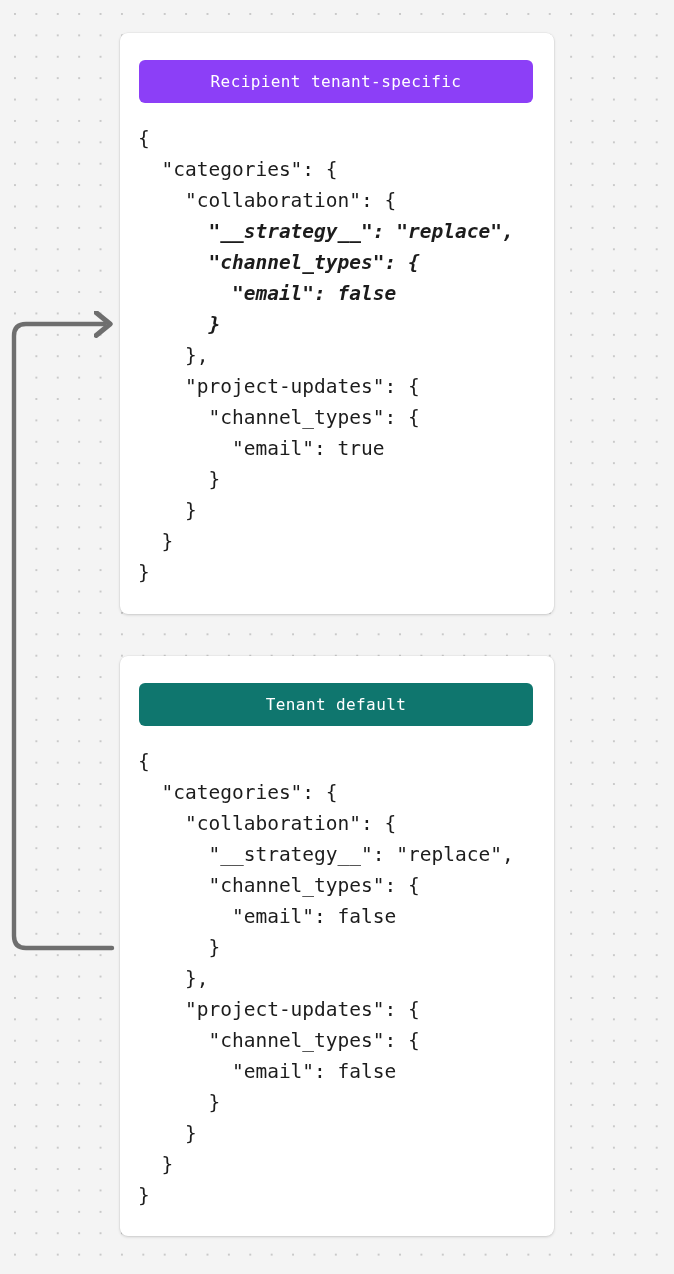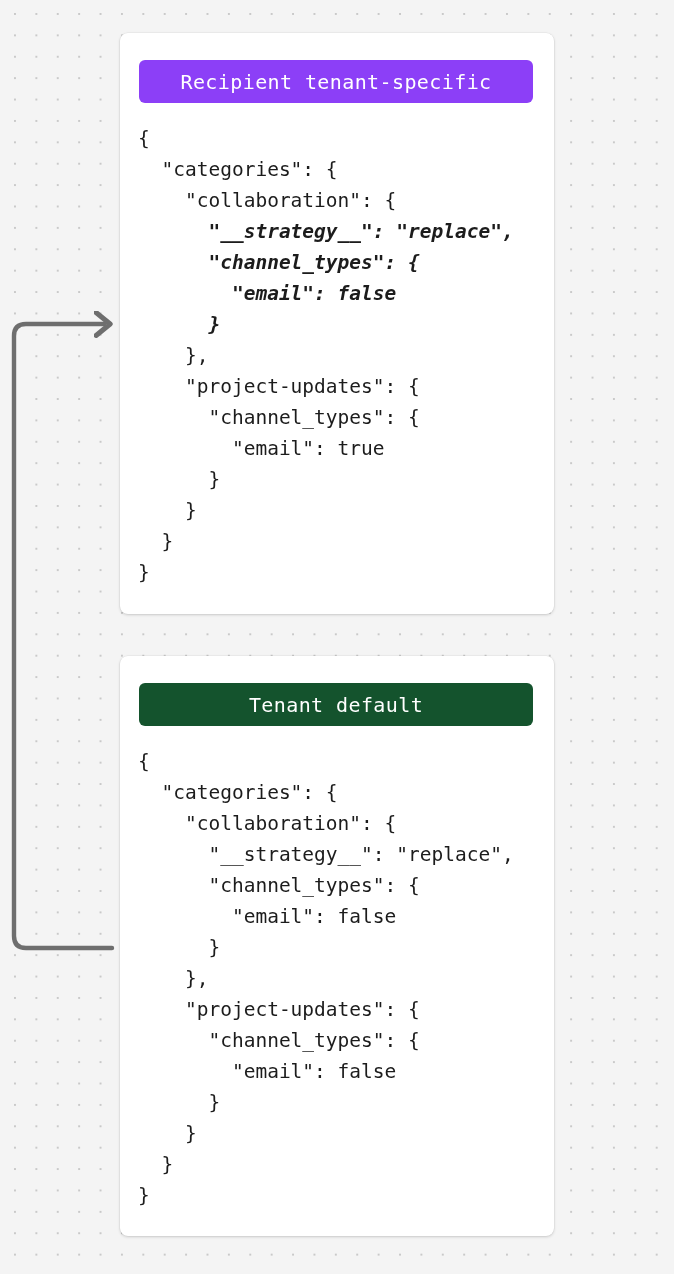--- a/index.html
+++ b/index.html
@@ -47,21 +47,21 @@
   #card-tenant    { top: 656px; height: 580px; }
 
   .card-header {
     margin: 27px 21px 0 19px;
     height: 43px;
     border-radius: 6px;
     display: flex;
     align-items: center;
     justify-content: center;
     color: #ffffff;
-    font-size: 20px;
+    font-size: 16px;
     letter-spacing: 0.4px;
     font-family: "DejaVu Sans Mono", "Liberation Mono", monospace;
   }
   #header-recipient { background: #8c3ff7; }
   #header-tenant    { background: #0d96fe; }
 
   .code-block {
     margin: 20px 0 0 0;
     padding: 0 18px 0 18px;
     font-size: 19.5px;
@@ -89,17 +89,17 @@
     </defs>
     <path d="M112,668 L26,668 Q14,668 14,656 L14,56 Q14,44 26,44 L104,44" fill="none" stroke="#6e6e6e" stroke-width="4.4" stroke-linecap="round" marker-end="url(#arrowhead)"></path>
   </svg>
 
   <div class="card" id="card-recipient">
     <div class="card-header" id="header-recipient" style="background: rgb(140, 63, 247);">Recipient tenant-specific</div>
     <div class="code-block" id="code-recipient"><div class="code-line">{</div><div class="code-line">  "categories": {</div><div class="code-line">    "collaboration": {</div><div class="code-line hl">      "__strategy__": "replace",</div><div class="code-line hl">      "channel_types": {</div><div class="code-line hl">        "email": false</div><div class="code-line hl">      }</div><div class="code-line">    },</div><div class="code-line">    "project-updates": {</div><div class="code-line">      "channel_types": {</div><div class="code-line">        "email": true</div><div class="code-line">      }</div><div class="code-line">    }</div><div class="code-line">  }</div><div class="code-line">}</div></div>
   </div>
 
   <div class="card" id="card-tenant">
-    <div class="card-header" id="header-tenant" style="background: #14532d;">Tenant default</div>
+    <div class="card-header" id="header-tenant" style="background: #0f766e;">Tenant default</div>
     <div class="code-block" id="code-tenant"><div class="code-line">{</div><div class="code-line">  "categories": {</div><div class="code-line">    "collaboration": {</div><div class="code-line">      "__strategy__": "replace",</div><div class="code-line">      "channel_types": {</div><div class="code-line">        "email": false</div><div class="code-line">      }</div><div class="code-line">    },</div><div class="code-line">    "project-updates": {</div><div class="code-line">      "channel_types": {</div><div class="code-line">        "email": false</div><div class="code-line">      }</div><div class="code-line">    }</div><div class="code-line">  }</div><div class="code-line">}</div></div>
   </div>
 
 </div>
 
 </body></html>

